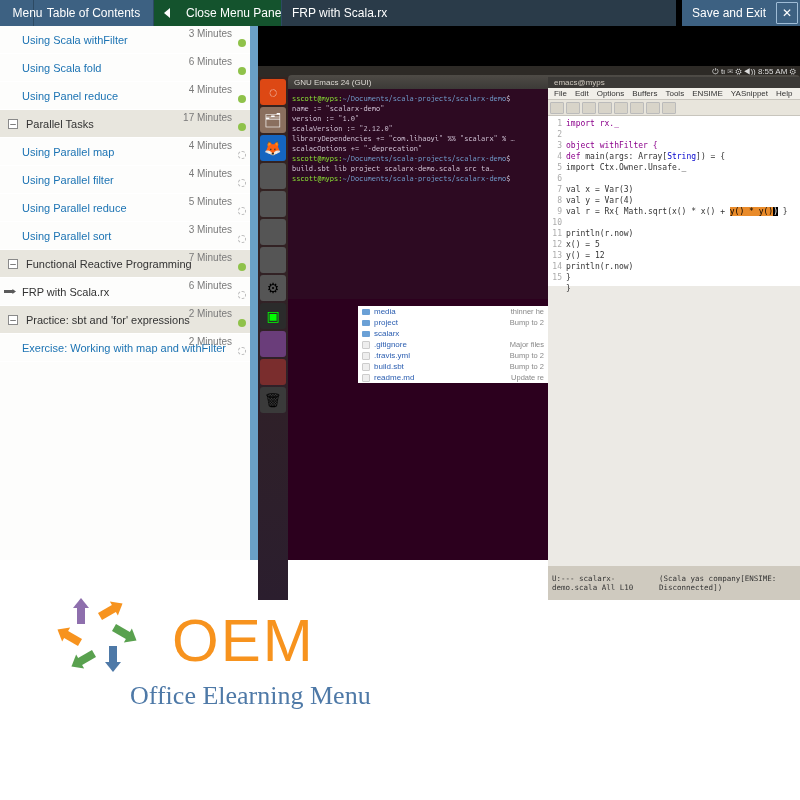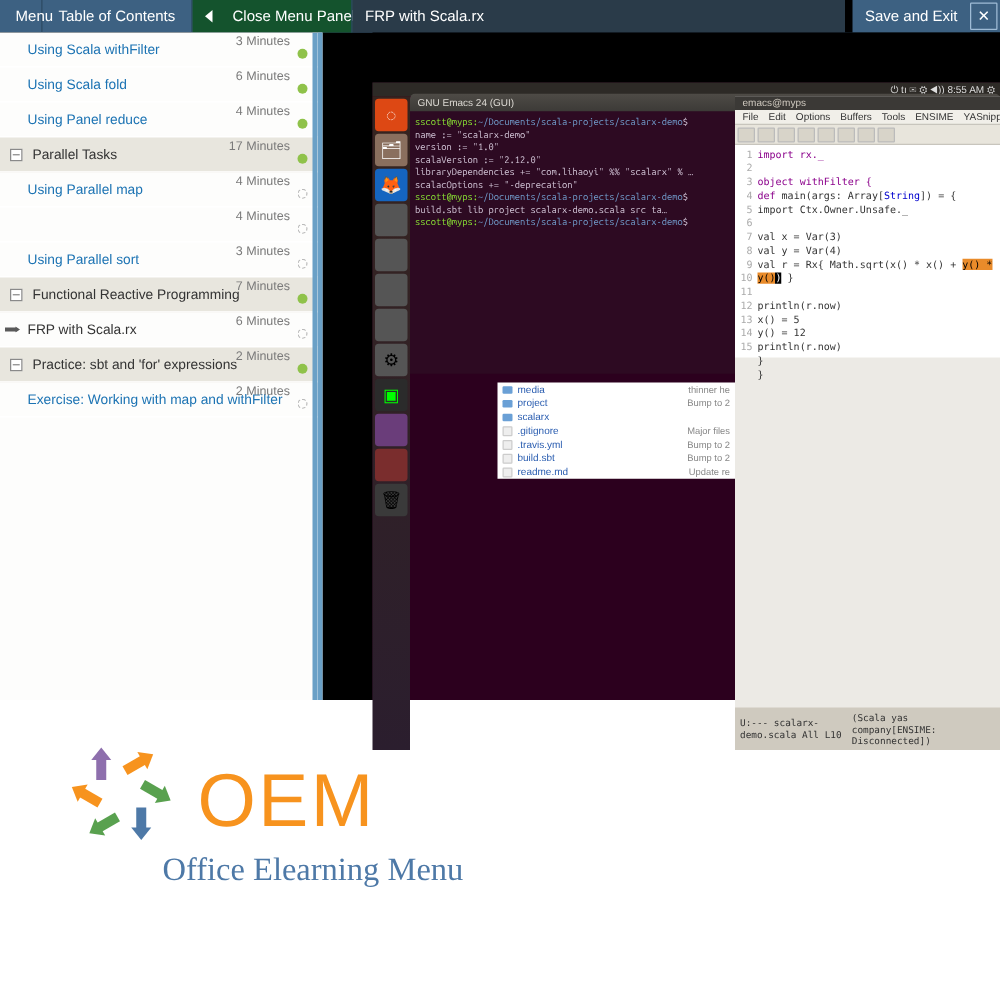--- a/index.html
+++ b/index.html
@@ -11,21 +11,21 @@
   .headerbar { height: 26px; display: flex; align-items: stretch; background: #3d6182; color: #fff; font-size: 12px; }
   .headerbar .seg { display: flex; align-items: center; padding: 0 10px; height: 100%; border-right: 1px solid #2d4a63; cursor: pointer; white-space: nowrap; gap: 12px; }
   .headerbar .seg.title2 { width: 120px; justify-content: center; }
   .headerbar .seg.closep { width: 128px; background:#14532d; }
   .headerbar .seg.breadcrumb { flex: 1; background: #2a3b49; cursor: default; border-right: none; }
   .headerbar .seg.back { width: 34px; justify-content:center; padding:0 6px; }
   .headerbar .seg.saveexit { background:#3d6182; border-left:6px solid #000000; border-right:none; }
   .headerbar .seg.closex { width:22px; justify-content:center; background:#3d6182; border:1px solid #9fbcd6; margin:2px 2px 2px 0; height:22px; align-self:center; border-radius:1px;}
   .chev-left { display:inline-block; width:0; height:0; border-right:6px solid #fff; border-top:5px solid transparent; border-bottom:5px solid transparent; margin-right:4px;}
 
-  .body { flex:1; display:flex; min-height:0;gap:40px; }
+  .body { flex:1; display:flex; min-height:0; }
 
   
   .sidebar { width: 258px; background:#fdfdfc; border-right:4px solid #6aa0c6; font-size:11px; color:#333; overflow:hidden; position:relative;}
   .sidebar::after{ content:""; position:absolute; right:0; top:0; bottom:0; width:4px; background:#6aa0c6;}
   .toc-item { display:flex; align-items:center; padding:6px 8px 6px 22px; min-height:28px; position:relative; border-bottom:1px solid #fff;}
   .toc-item.section { background:#e8e6de; padding-left:8px; font-weight:400; color:#333;}
   .toc-item.section .box { width:10px; height:10px; border:1px solid #8a8a8a; background:#fff; display:flex; align-items:center; justify-content:center; margin-right:8px; font-size:10px; line-height:8px; color:#555;}
   .toc-item .label { flex:1; color:#1c73b3; margin-right:4px; }
   .toc-item.section .label { color:#333; }
   .toc-item .dur { color:#7a7a7a; font-size:10px; white-space:nowrap; position:absolute; right:22px; top:2px;}
@@ -73,21 +73,21 @@
   
   .filelist{ position:absolute; left:100px; top:240px; width:190px; background:#fff; font-size:8px; color:#2a5db0; }
   .filelist .frow{ display:flex; align-items:center; gap:6px; padding:1px 4px; justify-content:space-between;}
   .filelist .frow .fn{ display:flex; align-items:center; gap:4px; color:#2a5db0;}
   .filelist .frow .meta{ color:#888; font-size:7.5px;}
   .ficon{ width:8px; height:6px; background:#6aa0d6; border-radius:1px;}
   .ficon.file{ background:#eee; border:1px solid #ccc; height:8px;}
 
   
   .logo-area{ position:absolute; left:50px; top:595px; width:400px;}
-  .logo-row{ display:flex; align-items:center; gap:18px;}
+  .logo-row{ display:flex; align-items:center; gap:32px;}
   .arrows-logo{ width:90px; height:90px; position:relative;}
   .arrow{ position:absolute; width:30px; height:12px; }
   .arrow::before{content:""; position:absolute; left:0; top:2px; width:18px; height:8px; background:var(--c);}
   .arrow::after{content:""; position:absolute; left:16px; top:-2px; width:0; height:0; border-left:10px solid var(--c); border-top:8px solid transparent; border-bottom:8px solid transparent;}
   .a1{ --c:#f7931e; transform:rotate(-30deg); left:48px; top:8px;}
   .a2{ --c:#59a14f; transform:rotate(30deg); left:62px; top:34px;}
   .a3{ --c:#4e79a7; transform:rotate(90deg); left:48px; top:60px;}
   .a4{ --c:#59a14f; transform:rotate(150deg); left:16px; top:60px;}
   .a5{ --c:#f7931e; transform:rotate(210deg); left:2px; top:34px;}
   .a6{ --c:#8e6fad; transform:rotate(270deg); left:16px; top:8px;}
@@ -145,21 +145,27 @@
             <span class="label">Parallel Tasks</span>
             <span class="dur">17 Minutes</span>
             <span class="status "></span>
           </div>
           <div class="toc-item">
             <span class="label">Using Parallel map</span>
             <span class="dur">4 Minutes</span>
             <span class="status spin"></span>
           </div>
           <div class="toc-item">
+            <span class="label">Using Parallel filter</span>
             <span class="dur">4 Minutes</span>
+            <span class="status spin"></span>
+          </div>
+          <div class="toc-item">
+            <span class="label">Using Parallel reduce</span>
+            <span class="dur">5 Minutes</span>
             <span class="status spin"></span>
           </div>
           <div class="toc-item">
             <span class="label">Using Parallel sort</span>
             <span class="dur">3 Minutes</span>
             <span class="status spin"></span>
           </div>
           <div class="toc-item section">
             <span class="box">–</span>
             <span class="label">Functional Reactive Programming</span>

